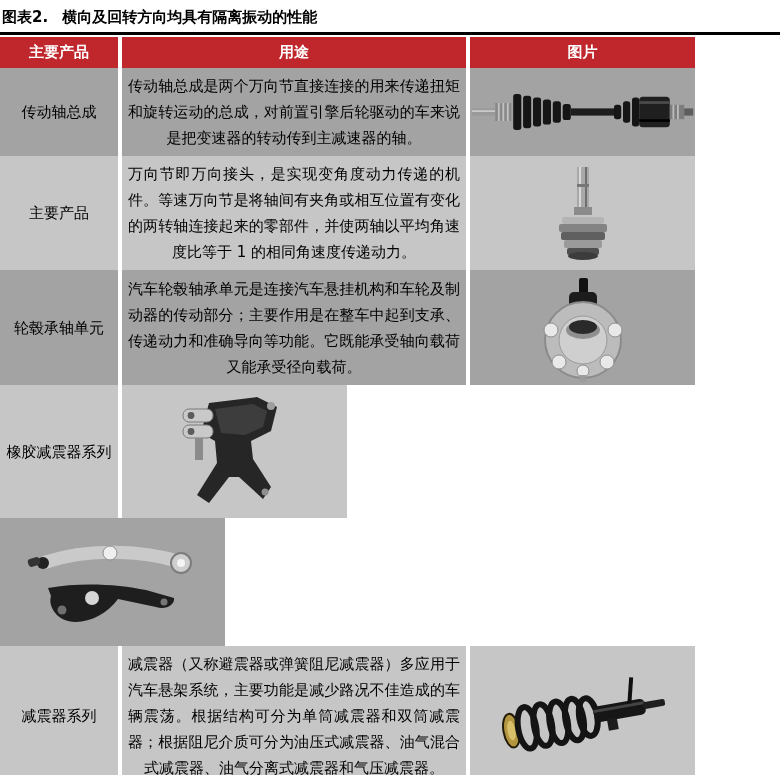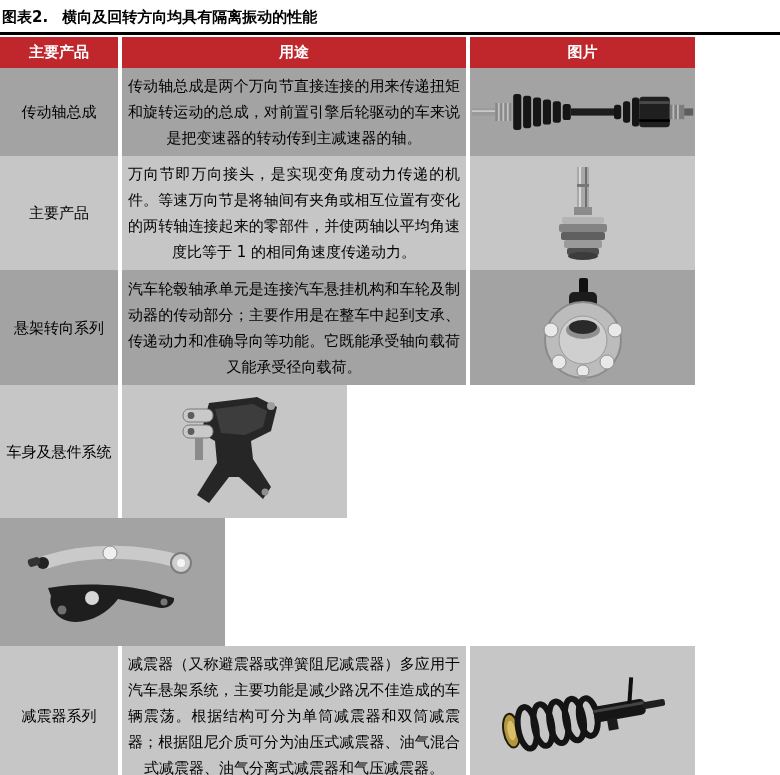--- a/index.html
+++ b/index.html
@@ -107,21 +107,21 @@
           <rect x="16" y="60" width="48" height="8" rx="2" fill="#848484"></rect>
           <rect x="18" y="68" width="44" height="8" rx="2" fill="#606060"></rect>
           <rect x="21" y="76" width="38" height="8" rx="2" fill="#9a9a9a"></rect>
           <rect x="24" y="84" width="32" height="7" rx="2" fill="#4e4e4e"></rect>
           <ellipse cx="40" cy="92" rx="15" ry="4" fill="#3c3c3c"></ellipse>
         </svg>
       </div>
     </div>
 
     <div class="tr row-white r3">
-      <div class="td col-product">悬架转向系列</div>
+      <div class="td col-product">轮毂承轴单元</div>
       <div class="td col-usage">汽车轮毂轴承单元是连接汽车悬挂机构和车轮及制动器的传动部分；主要作用是在整车中起到支承、传递动力和准确导向等功能。它既能承受轴向载荷又能承受径向载荷。</div>
       <div class="td col-image">
         <svg width="120" height="108" viewBox="0 0 120 108">
           <rect x="56" y="4" width="9" height="18" rx="2" fill="#111"></rect>
           <rect x="46" y="18" width="28" height="22" rx="5" fill="#1c1c1c"></rect>
           <ellipse cx="60" cy="42" rx="19" ry="9" fill="#101010"></ellipse>
           <circle cx="60" cy="66" r="38" fill="#bcbcbc" stroke="#8b8b8b" stroke-width="2"></circle>
           <circle cx="60" cy="66" r="24" fill="#cfcfcf" stroke="#9a9a9a"></circle>
           <ellipse cx="60" cy="56" rx="17" ry="9" fill="#8f8f8f"></ellipse>
           <ellipse cx="60" cy="53" rx="14" ry="7" fill="#2a2a2a"></ellipse>
@@ -129,21 +129,21 @@
           <circle cx="92" cy="56" r="7" fill="#e9e9e9" stroke="#8f8f8f"></circle>
           <circle cx="36" cy="88" r="7" fill="#e9e9e9" stroke="#8f8f8f"></circle>
           <circle cx="84" cy="88" r="7" fill="#e9e9e9" stroke="#8f8f8f"></circle>
           <circle cx="60" cy="97" r="6" fill="#e9e9e9" stroke="#8f8f8f"></circle>
           <rect x="57" y="101" width="6" height="7" fill="#9c9c9c"></rect>
         </svg>
       </div>
     </div>
 
     <div class="tr row-gray r4">
-      <div class="td col-product">车身及悬件系统</div>
+      <div class="td col-product">橡胶减震器系列</div>
       <div class="td col-image">
         <svg width="120" height="122" viewBox="0 0 120 122">
           <path d="M34,12 L82,6 L102,16 L96,40 L76,50 L78,68 L96,96 L88,108 L64,86 L54,86 L34,112 L22,104 L42,72 L40,50 L26,42 Z" fill="#262626"></path>
           <path d="M40,18 L78,13 L92,20 L88,36 L70,44 L46,42 Z" fill="#3d3d3d"></path>
           <rect x="8" y="18" width="30" height="13" rx="6" fill="#c9c9c9" stroke="#7a7a7a"></rect>
           <rect x="8" y="34" width="30" height="13" rx="6" fill="#c9c9c9" stroke="#7a7a7a"></rect>
           <circle cx="16" cy="24.5" r="3.4" fill="#5c5c5c"></circle>
           <circle cx="16" cy="40.5" r="3.4" fill="#5c5c5c"></circle>
           <circle cx="96" cy="15" r="4" fill="#9e9e9e"></circle>
           <circle cx="90" cy="101" r="3.5" fill="#8f8f8f"></circle>

